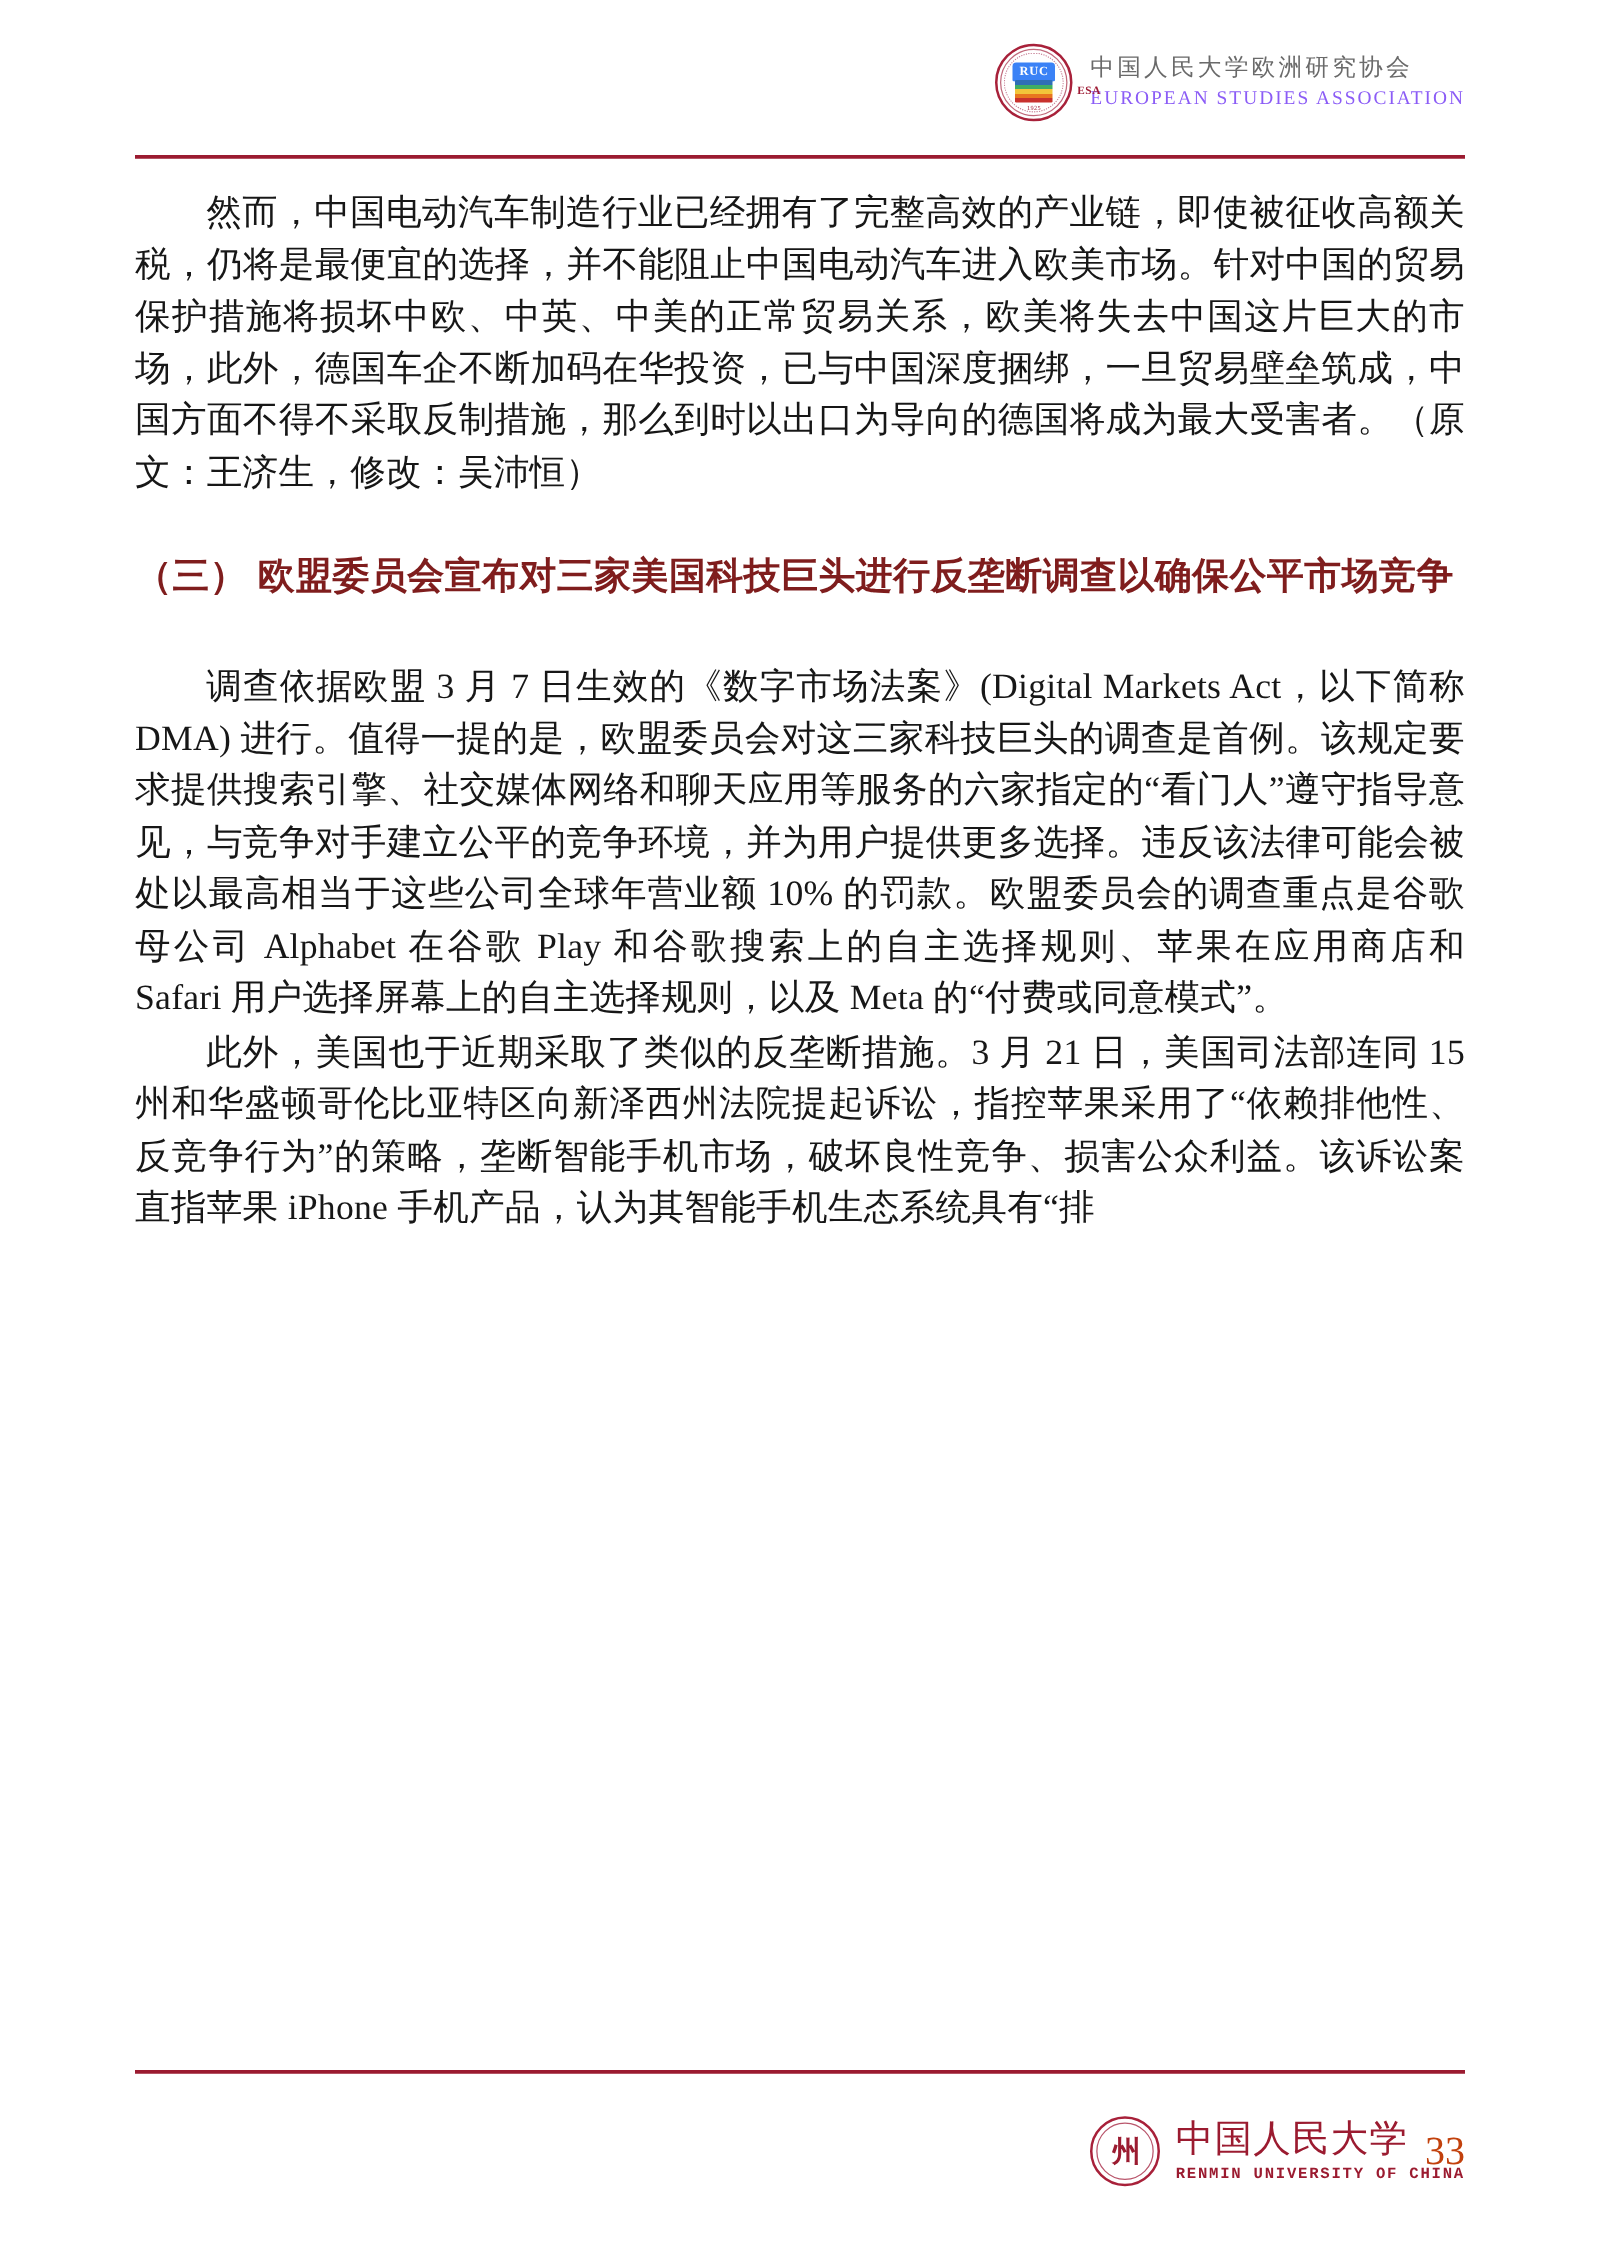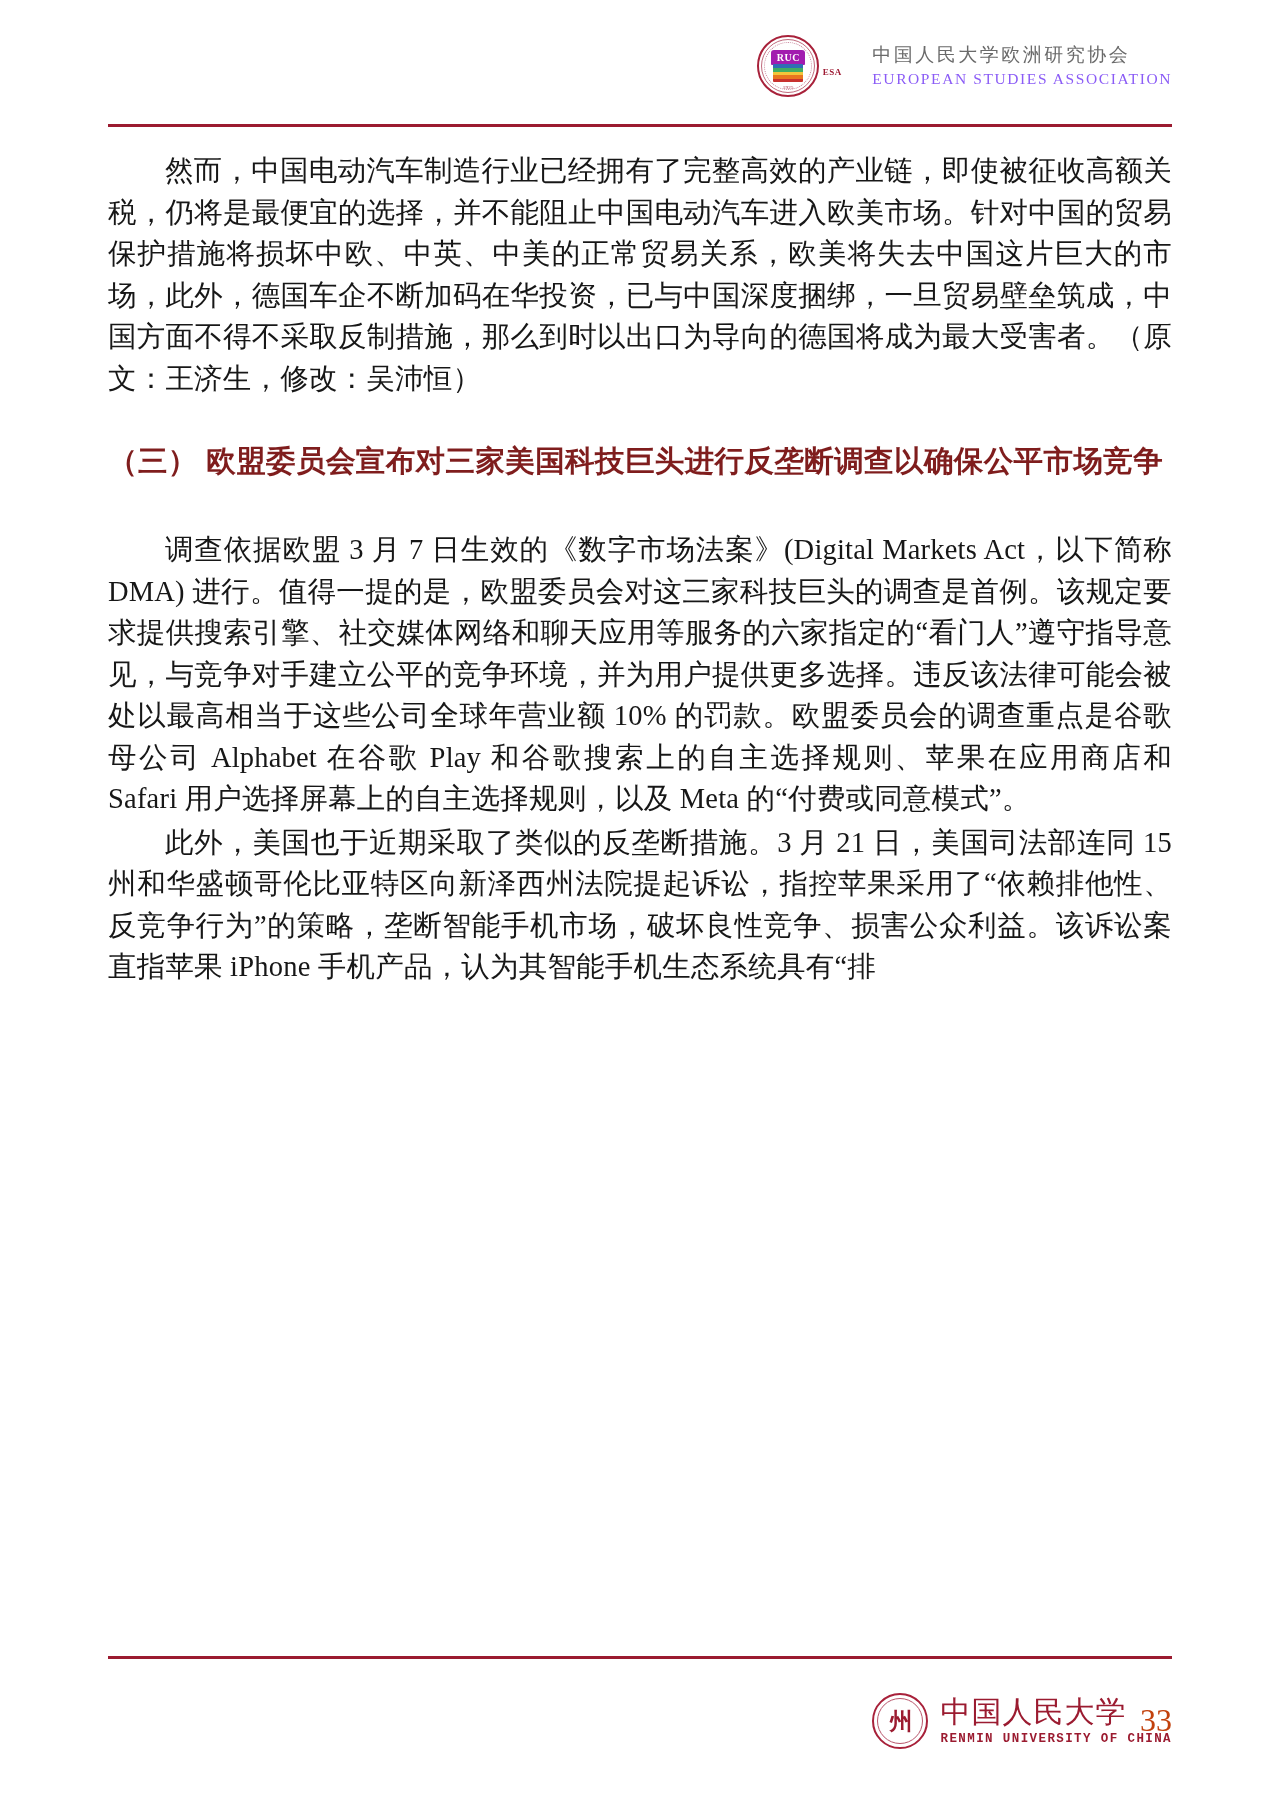--- a/index.html
+++ b/index.html
@@ -58,21 +58,21 @@
     border-radius: 50%;
     border: 1px dotted #c9859a;
     box-sizing: border-box;
   }
   .hdr-logo .ruc-badge {
     position: absolute;
     left: 14px;
     top: 15px;
     width: 34px;
     height: 15px;
-    background: #a21caf;
+    background: #3b82f6;
     border-radius: 3px 3px 1px 1px;
     color: #ffffff;
     font-family: "Liberation Serif", serif;
     font-weight: bold;
     font-size: 10px;
     letter-spacing: 0.5px;
     text-align: center;
     line-height: 15px;
   }
   .hdr-logo .esa-flag {
@@ -111,21 +111,20 @@
     bottom: 7px;
     text-align: center;
     font-size: 5px;
     color: #9e1b34;
     letter-spacing: 0.3px;
   }
   .hdr-titles {
     display: flex;
     flex-direction: column;
     justify-content: center;
-    margin-left: 39px;
   }
   .hdr-cn {
     font-family: "Liberation Serif", "DejaVu Serif", serif;
     font-size: 19px;
     color: #6a6a6a;
     letter-spacing: 2.5px;
     line-height: 1.35;
     white-space: nowrap;
   }
   .hdr-en {

